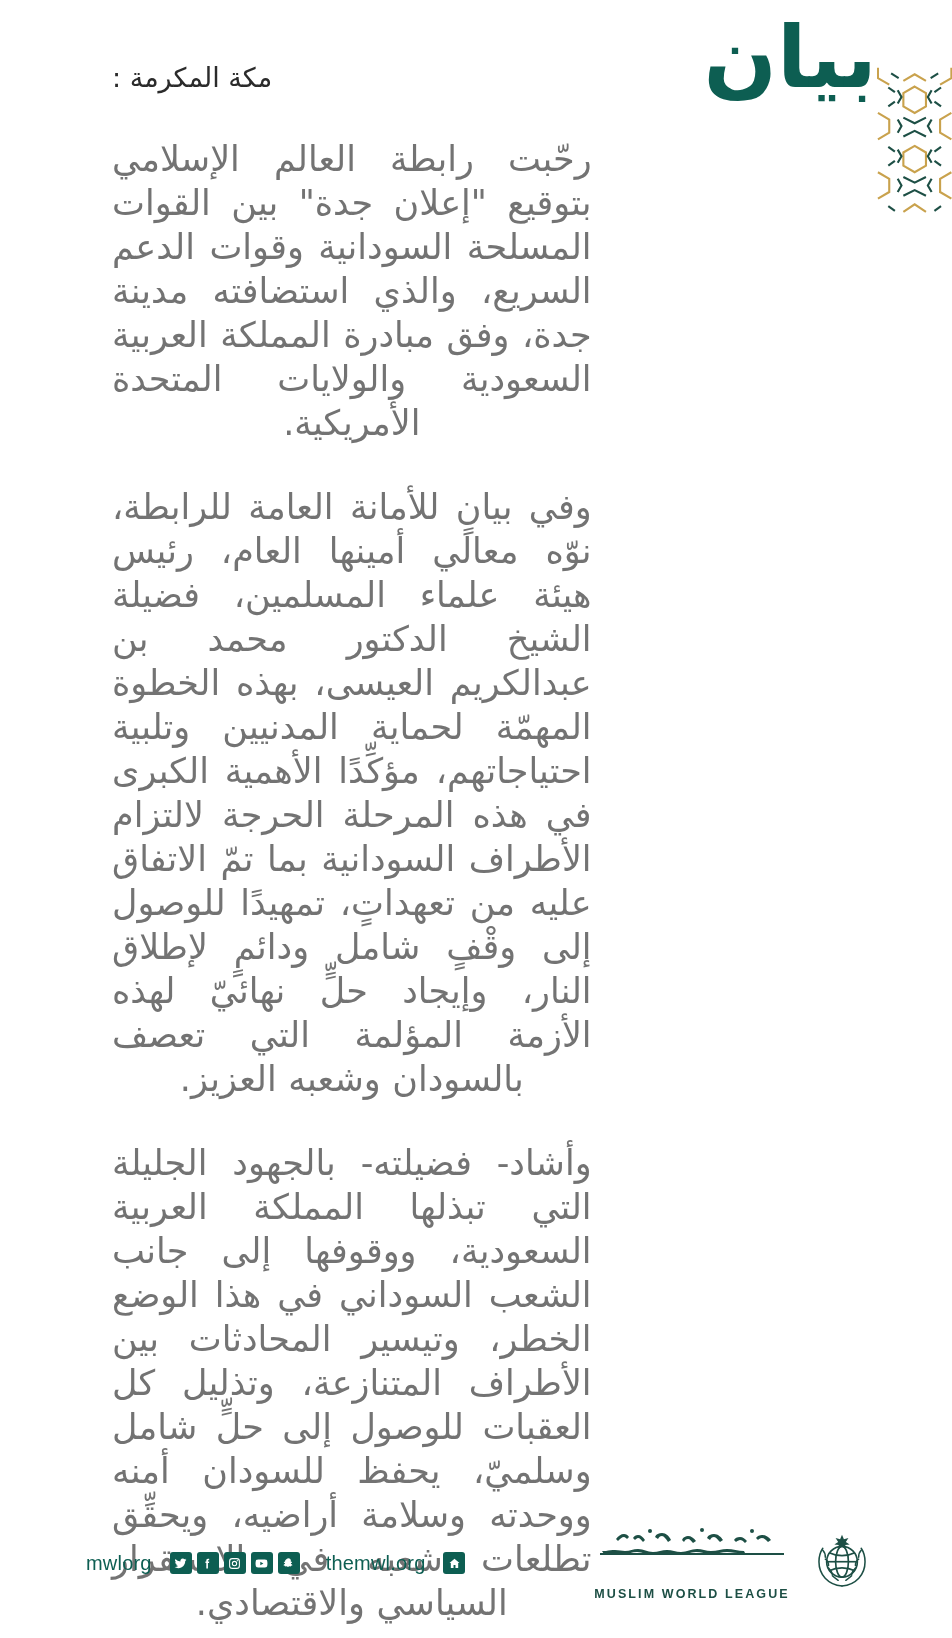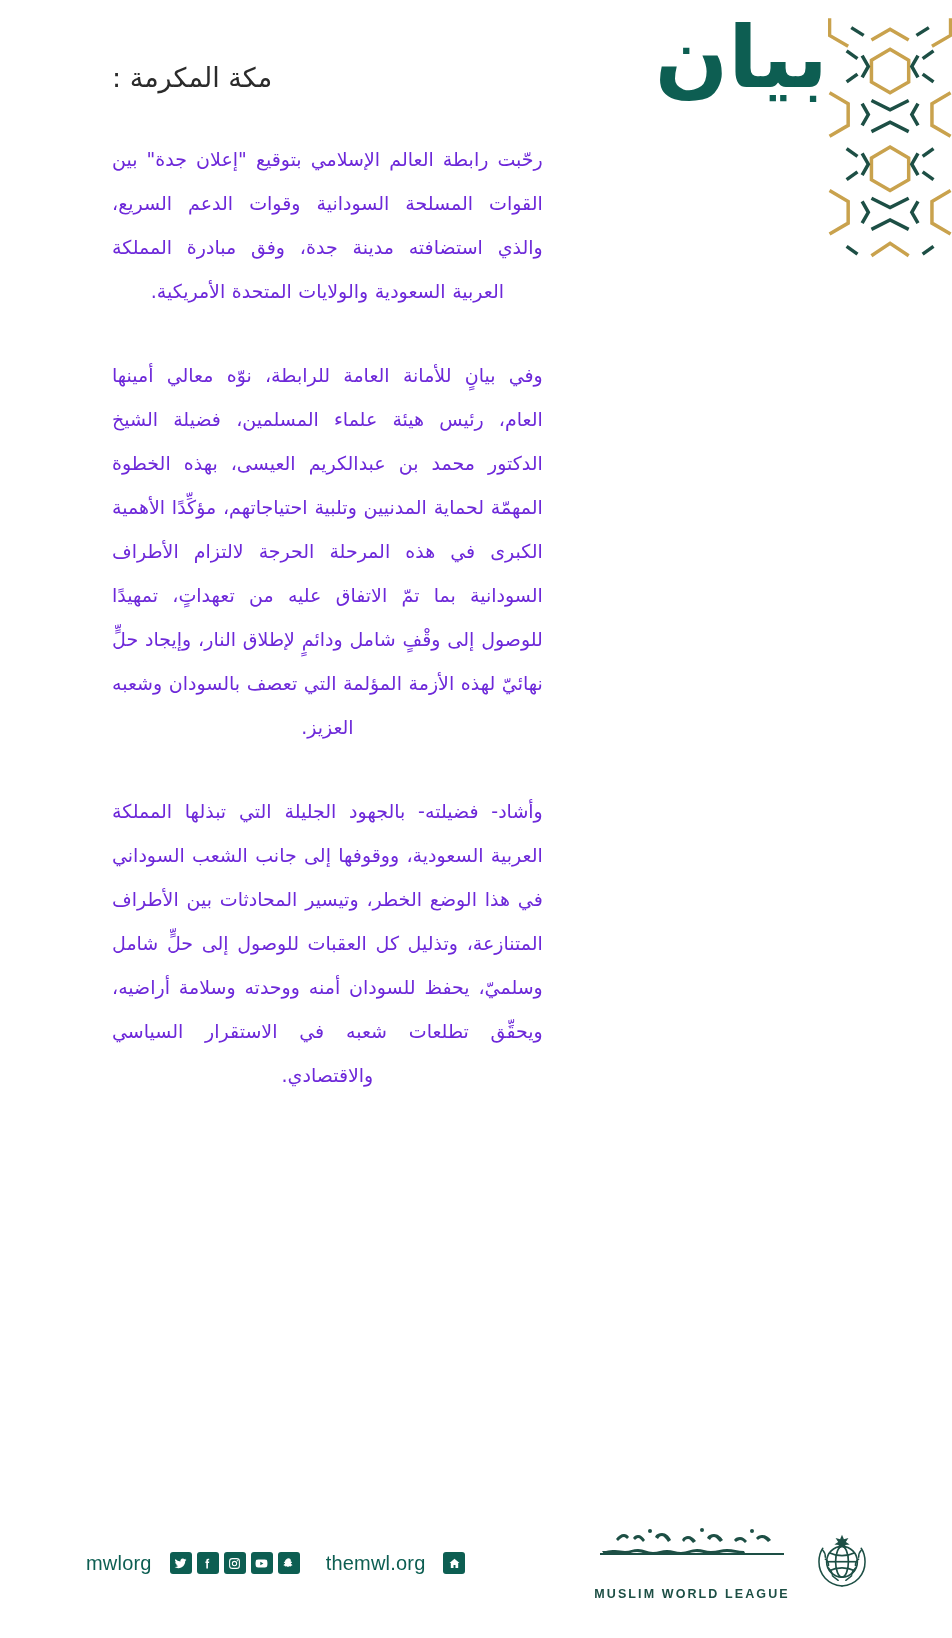--- a/index.html
+++ b/index.html
@@ -65,23 +65,23 @@
   .dateline {
     font-size: 27px;
     font-weight: normal;
     color: #2b2b2b;
     text-align: left;
     direction: rtl;
     margin-bottom: 44px;
     letter-spacing: 0;
   }
   .para {
-    font-size: 19px;
+    font-size: 35px;
     line-height: 44px;
-    color: #6d28d9;
+    color: #737373;
     text-align: justify;
     text-align-last: center;
     direction: rtl;
     margin: 0 0 40px 0;
     word-spacing: 0.5px;
   }
   .para.last {
     margin-bottom: 0;
   }
 

